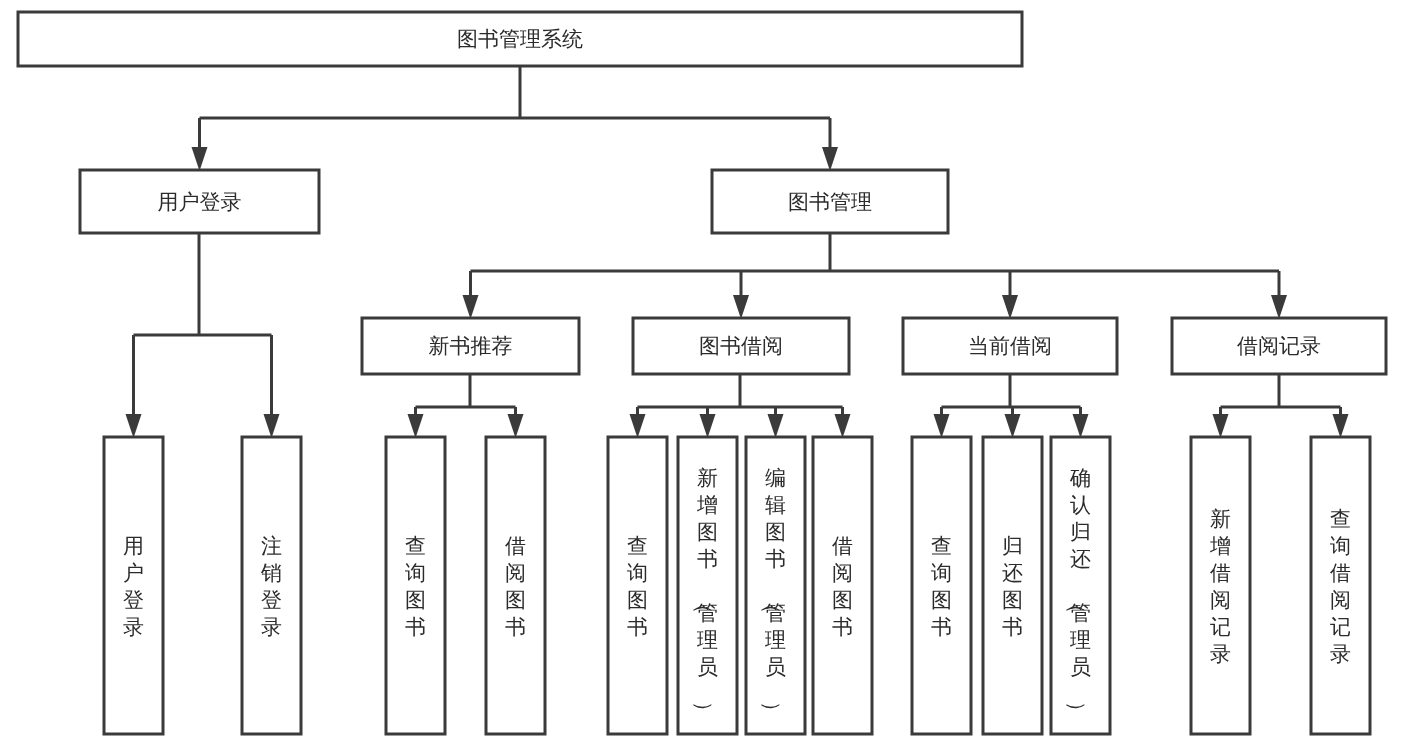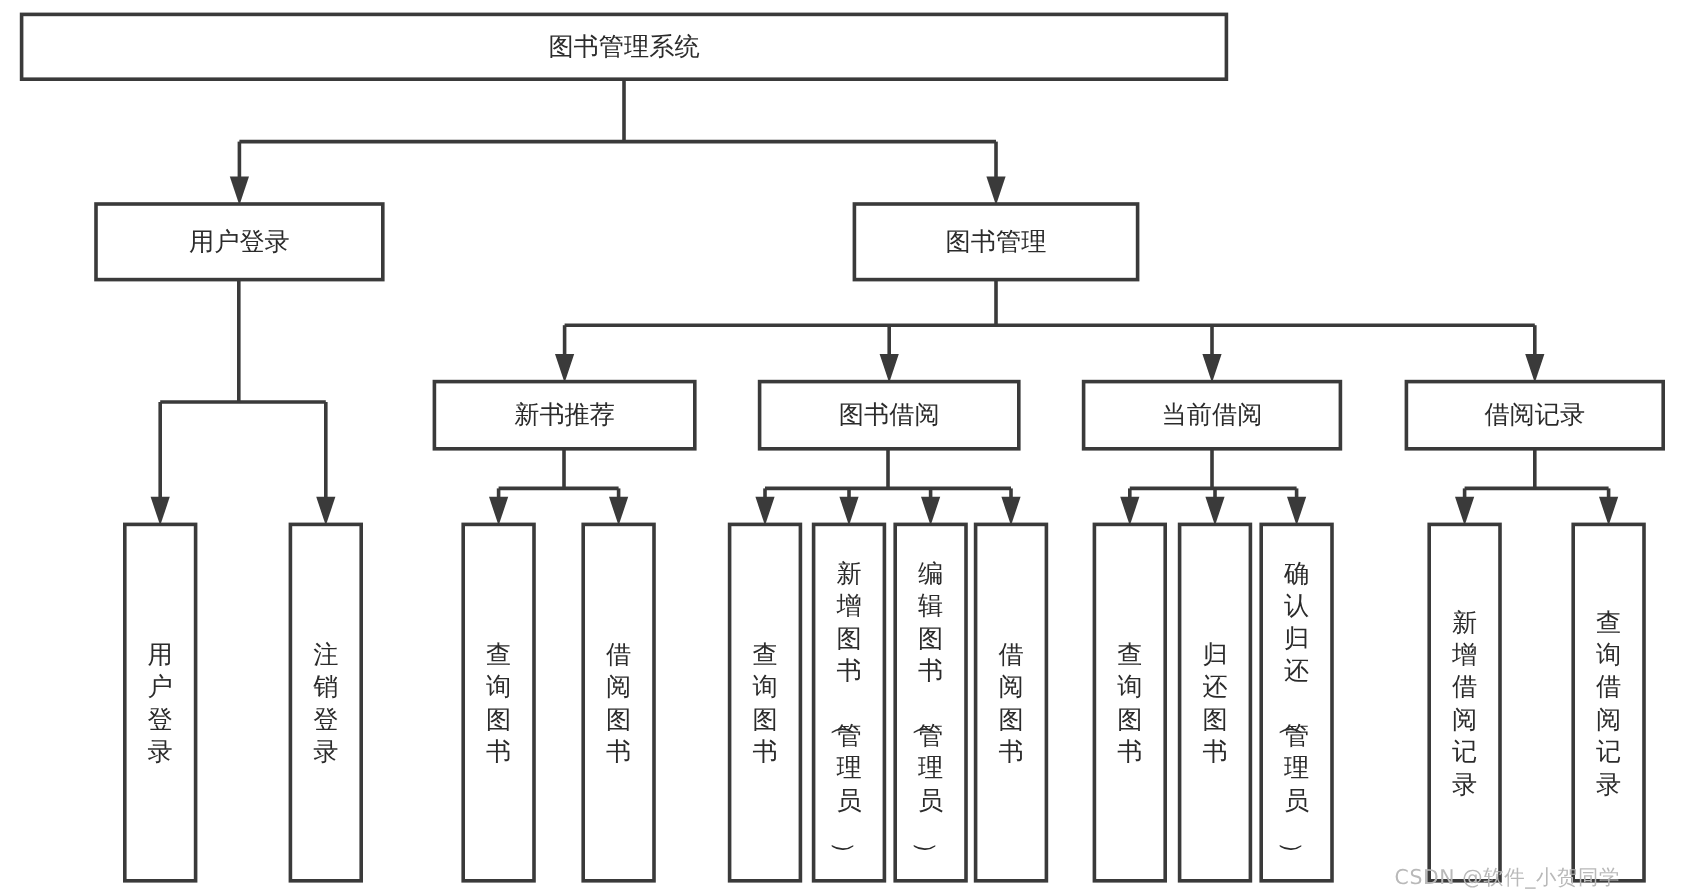--- a/index.html
+++ b/index.html
@@ -217,14 +217,13 @@
         <g>
           <rect x="1191" y="437" width="59" height="297" class="node-box"></rect>
           <text x="1220.5" y="525.56" class="node-label-v"><tspan x="1220.5" dy="0">新</tspan><tspan x="1220.5" dy="27">增</tspan><tspan x="1220.5" dy="27">借</tspan><tspan x="1220.5" dy="27">阅</tspan><tspan x="1220.5" dy="27">记</tspan><tspan x="1220.5" dy="27">录</tspan></text>
         </g>
         <g>
           <rect x="1311" y="437" width="59" height="297" class="node-box"></rect>
           <text x="1340.5" y="525.56" class="node-label-v"><tspan x="1340.5" dy="0">查</tspan><tspan x="1340.5" dy="27">询</tspan><tspan x="1340.5" dy="27">借</tspan><tspan x="1340.5" dy="27">阅</tspan><tspan x="1340.5" dy="27">记</tspan><tspan x="1340.5" dy="27">录</tspan></text>
         </g>
       </g>
   </svg>
-  <div class="watermark">CSDN @软件_小贺同学</div>
 </div>
 
 </body></html>

